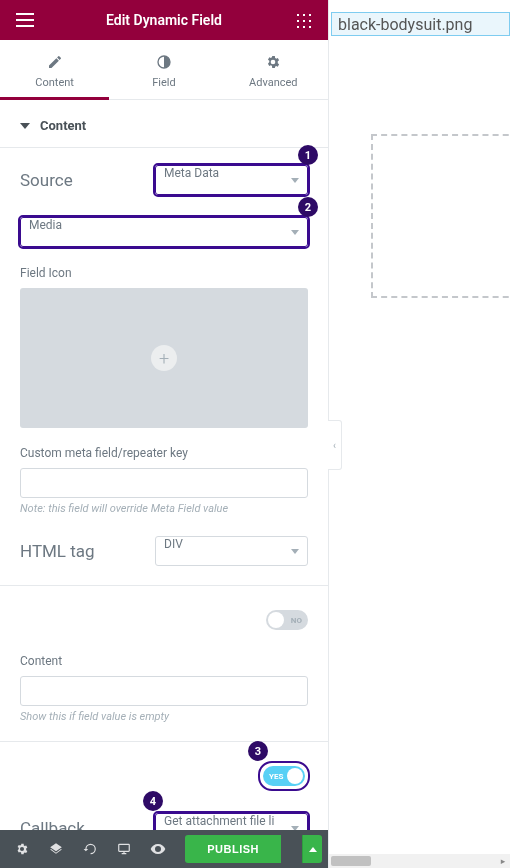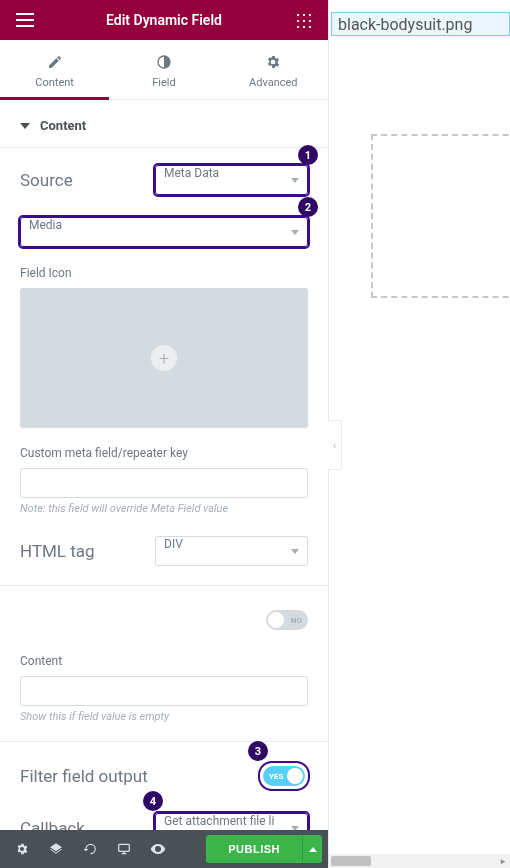--- a/index.html
+++ b/index.html
@@ -55,21 +55,21 @@
   .toggle .txt { font-size:8px; color:#fff; font-weight:700; position:absolute; }
   .toggle.off .txt { right:6px; color:#a4afb7; }
   .toggle.on { background:#58d0f5; }
   .toggle.on .knob { left:24px; }
   .toggle.on .txt { left:6px; }
   .toggle-wrap { margin-left:auto; display:flex; }
   
   
   .footer { height: 38px; background:#495157; display:flex; align-items:center; padding:0 6px; gap:2px; }
   .footer .ico { width:32px; height:38px; display:flex; align-items:center; justify-content:center; color:#e0e1e3; }
-  .publish-group { margin-left:auto; display:flex; height:28px; }
+  .publish-group { margin-left:auto; display:flex; height:28px;gap:21px; }
   .publish-btn { background:#39b54a; color:#fff; border:none; padding:0 22px; font-size:11px; font-weight:600; letter-spacing:0.5px; border-radius:3px 0 0 3px; }
   .publish-drop { background:#39b54a; border-left:1px solid #2e9e3e; width:20px; border-radius:0 3px 3px 0; display:flex;align-items:center;justify-content:center; }
   .publish-drop::after{content:"";width:0;height:0;border-left:4px solid transparent;border-right:4px solid transparent;border-bottom:5px solid #fff;}
   
   
   .preview-input { position:absolute; top:12px; left:2px; right:0; height:24px; border:1px solid #7eccf0; background:#eaf6fc; padding:10px 6px; font-size:16px; color:#555; display:flex; align-items:center; }
   .drop-zone { position:absolute; top:134px; left:42px; width:158px; height:164px; border:2px dashed #c4c7cb; }
   .collapse-handle { position:absolute; top:420px; left:-1px; width:14px; height:50px; background:#fff; border:1px solid #e6e9ec; border-left:none; border-radius:0 3px 3px 0; display:flex; align-items:center; justify-content:center; font-size:10px; color:#a4afb7; }
   .scroll-x { position:absolute; bottom:0; left:0; right:0; height:14px; background:#f1f1f1; display:flex; align-items:center; }
   .scroll-x .thumb { height:10px; background:#c1c1c1; border-radius:2px; margin-left:2px; width:40px; }
@@ -176,21 +176,20 @@
 
         <div>
           <span class="block-label">Content</span>
           <div class="textin" style="margin-bottom:10px;"></div>
           <div class="note">Show this if field value is empty</div>
         </div>
 
         <div class="section-divider"></div>
 
         <div class="row">
-          <div class="row-label" style="flex:1">Filter field output</div>
           <div class="toggle-wrap" style="position:relative;">
             <div class="badge" style="top:-22px; right:40px;">3</div>
             <div style="outline:2px solid #3a0b8f; padding:3px; border-radius:12px;">
               <div class="toggle on">
                   <span class="txt">YES</span>
                   <span class="knob"></span>
                 </div>
             </div>
           </div>
         </div>

